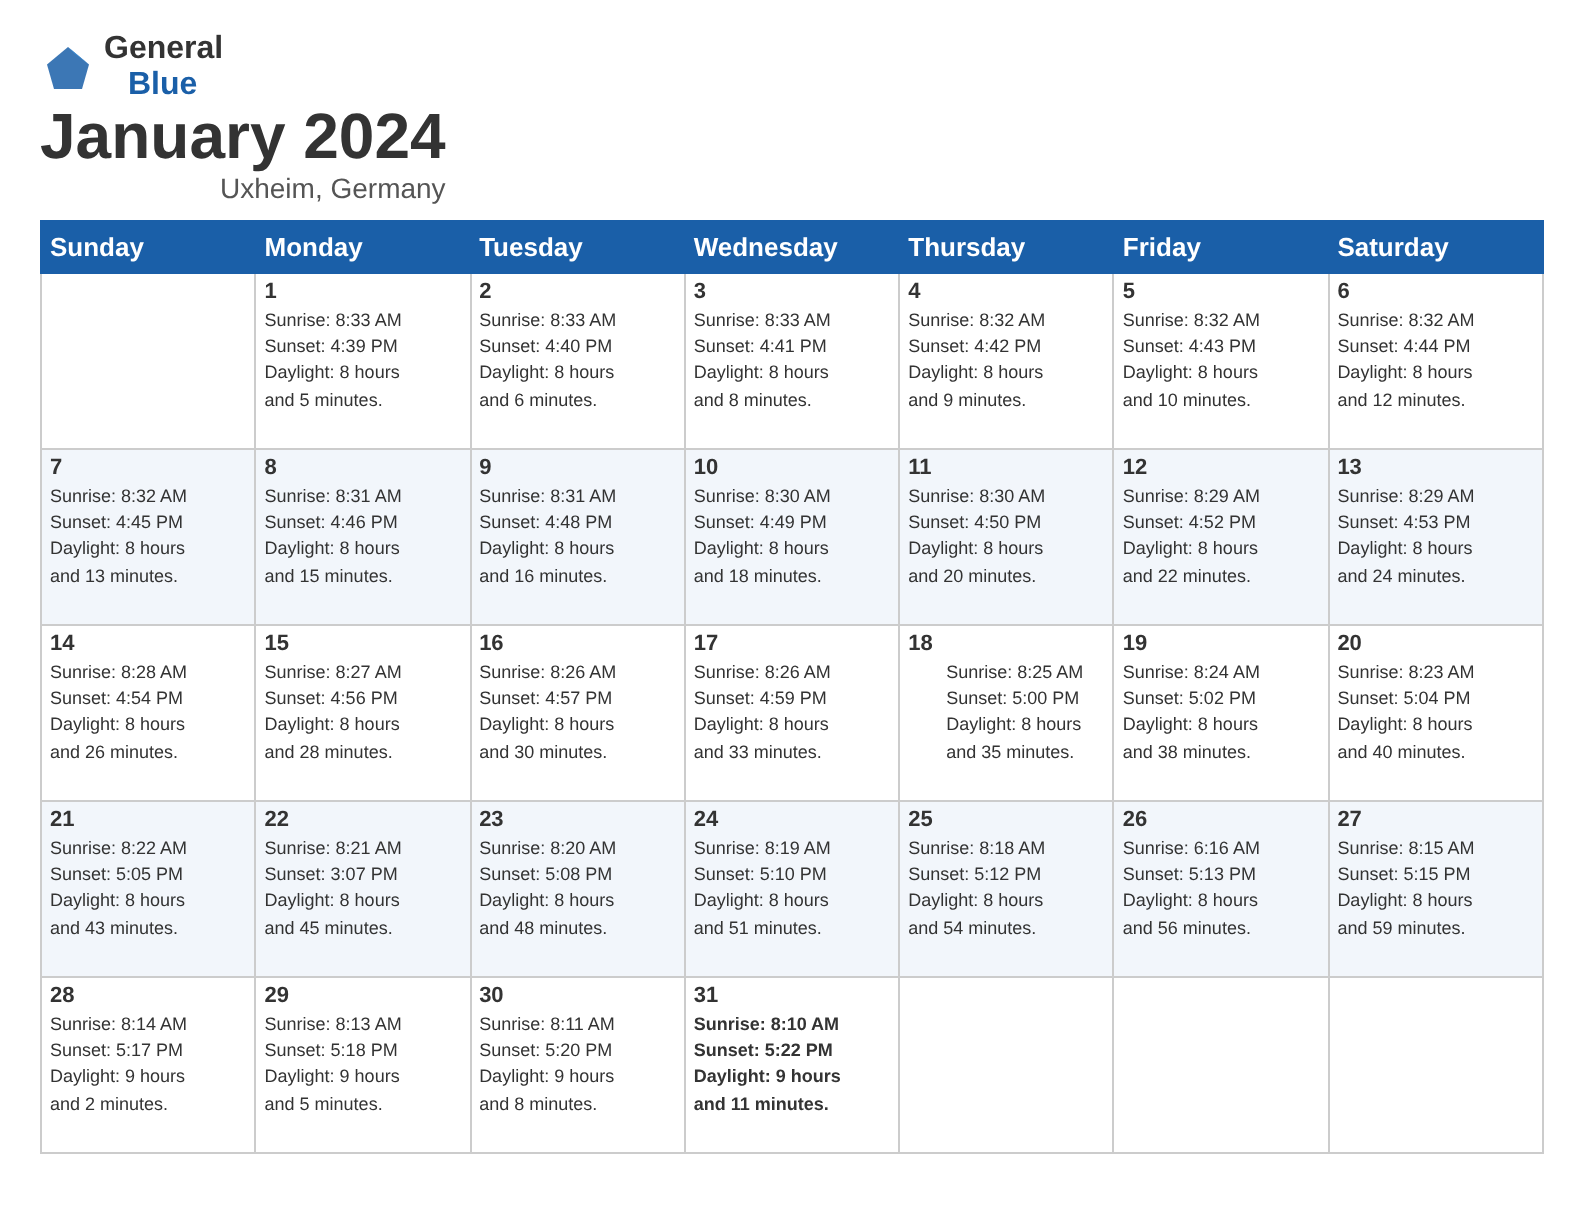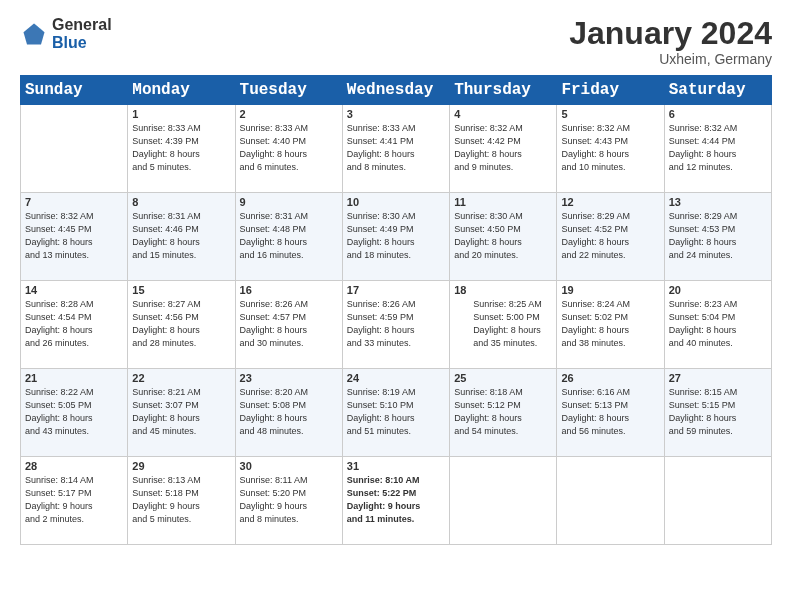--- a/index.html
+++ b/index.html
@@ -14,73 +14,73 @@
       width: 792px;
       min-height: 612px;
       background: #fff;
       padding: 16px 20px 16px 20px;
     }
     .header {
       display: flex;
       justify-content: space-between;
       align-items: flex-start;
       margin-bottom: 8px;
+      flex-direction: column;
     }
     .logo {
       display: flex;
       align-items: center;
       gap: 4px;
     }
     .logo-text {
       display: flex;
       flex-direction: column;
       line-height: 1.1;
     }
     .logo-general {
       font-size: 16px;
       font-weight: bold;
       color: #333;
     }
     .logo-blue {
       font-size: 16px;
       font-weight: bold;
       color: #1a5fa8;
+      margin-left: 12px;
     }
     .logo-icon {
       width: 28px;
       height: 28px;
     }
     .title-block {
       text-align: right;
-      margin-left: 28px;
     }
     .month-title {
       font-size: 32px;
       font-weight: bold;
       color: #333;
       line-height: 1.1;
     }
     .location {
       font-size: 14px;
       color: #555;
     }
     .calendar-table {
       width: 100%;
       border-collapse: collapse;
       table-layout: fixed;
     }
     .calendar-table th {
       background: #1a5fa8;
       color: #fff;
-      font-size: 16px;
+      font-size: 13px;
       font-weight: bold;
       padding: 5px 4px;
       text-align: left;
       border: 1px solid #1a5fa8;
-      font-family: Liberation Mono, monospace;
     }
     .calendar-table td {
       border: 1px solid #ccc;
       vertical-align: top;
       padding: 3px 4px;
       font-size: 9.5px;
       color: #333;
       min-height: 80px;
       height: 88px;
     }

